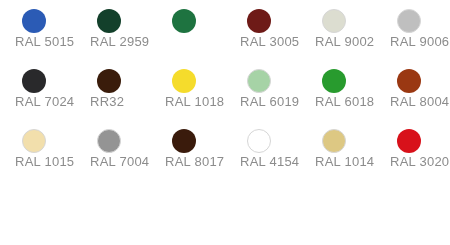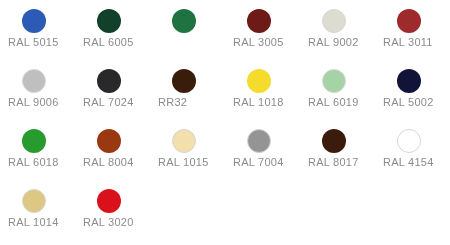--- a/index.html
+++ b/index.html
@@ -34,80 +34,72 @@
     width: 24px;
     height: 24px;
     border-radius: 50%;
     box-sizing: border-box;
   }
   .swatch-dot.outlined {
     border: 1px solid #d6d6d6;
   }
   .swatch-label {
     position: absolute;
-    left: 8px;
+    left: 15px;
     top: 37px;
     width: 70px;
-    font-size: 11px;
+    font-size: 13px;
     line-height: 10px;
     letter-spacing: 0.25px;
     color: #8c8c8c;
     white-space: nowrap;
   }
 </style>
 </head>
 <body style="background: rgb(255, 255, 255);">
 
 <div id="color-grid">
     <div class="swatch-cell">
       <div class="swatch-dot" style="background: rgb(43, 91, 181);"></div>
       <div class="swatch-label">RAL 5015</div>
     </div>
     <div class="swatch-cell">
       <div class="swatch-dot" style="background: rgb(19, 64, 43);"></div>
-      <div class="swatch-label">RAL 6005</div>
+      <div class="swatch-label">RAL 2959</div>
     </div>
     <div class="swatch-cell">
       <div class="swatch-dot" style="background: rgb(30, 115, 64);"></div>
     </div>
     <div class="swatch-cell">
       <div class="swatch-dot" style="background: rgb(110, 26, 23);"></div>
       <div class="swatch-label">RAL 3005</div>
     </div>
     <div class="swatch-cell">
       <div class="swatch-dot outlined" style="background: rgb(220, 221, 208); border-color: rgb(214, 214, 214);"></div>
       <div class="swatch-label">RAL 9002</div>
-    </div>
-    <div class="swatch-cell">
-      <div class="swatch-dot" style="background: rgb(158, 42, 43);"></div>
-      <div class="swatch-label">RAL 3011</div>
     </div>
     <div class="swatch-cell">
       <div class="swatch-dot outlined" style="background: rgb(191, 191, 191); border-color: rgb(214, 214, 214);"></div>
       <div class="swatch-label">RAL 9006</div>
     </div>
     <div class="swatch-cell">
       <div class="swatch-dot" style="background: rgb(41, 41, 43);"></div>
       <div class="swatch-label">RAL 7024</div>
     </div>
     <div class="swatch-cell">
       <div class="swatch-dot" style="background: rgb(58, 28, 11);"></div>
       <div class="swatch-label">RR32</div>
     </div>
     <div class="swatch-cell">
       <div class="swatch-dot" style="background: rgb(245, 220, 44);"></div>
       <div class="swatch-label">RAL 1018</div>
     </div>
     <div class="swatch-cell">
       <div class="swatch-dot outlined" style="background: rgb(166, 211, 166); border-color: rgb(214, 214, 214);"></div>
       <div class="swatch-label">RAL 6019</div>
-    </div>
-    <div class="swatch-cell">
-      <div class="swatch-dot" style="background: rgb(17, 19, 56);"></div>
-      <div class="swatch-label">RAL 5002</div>
     </div>
     <div class="swatch-cell">
       <div class="swatch-dot" style="background: rgb(40, 155, 46);"></div>
       <div class="swatch-label">RAL 6018</div>
     </div>
     <div class="swatch-cell">
       <div class="swatch-dot" style="background: rgb(154, 56, 18);"></div>
       <div class="swatch-label">RAL 8004</div>
     </div>
     <div class="swatch-cell">

